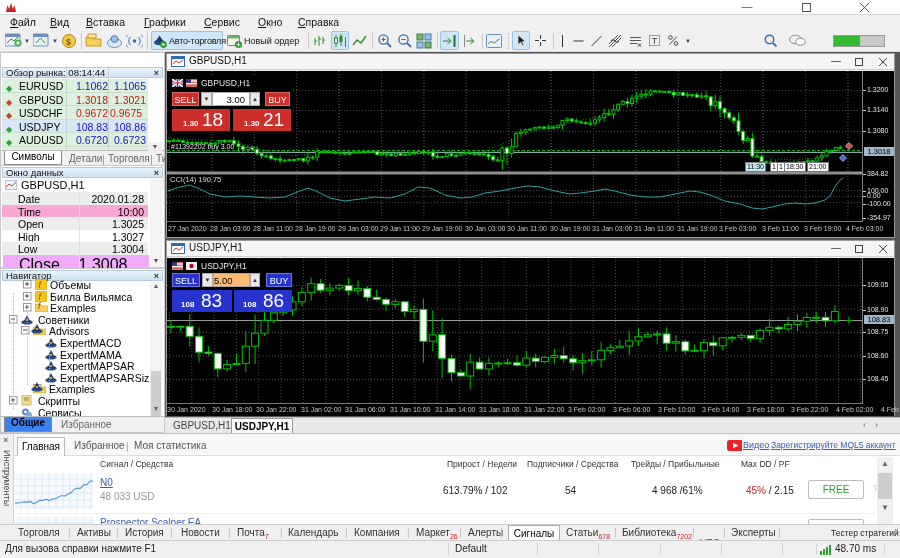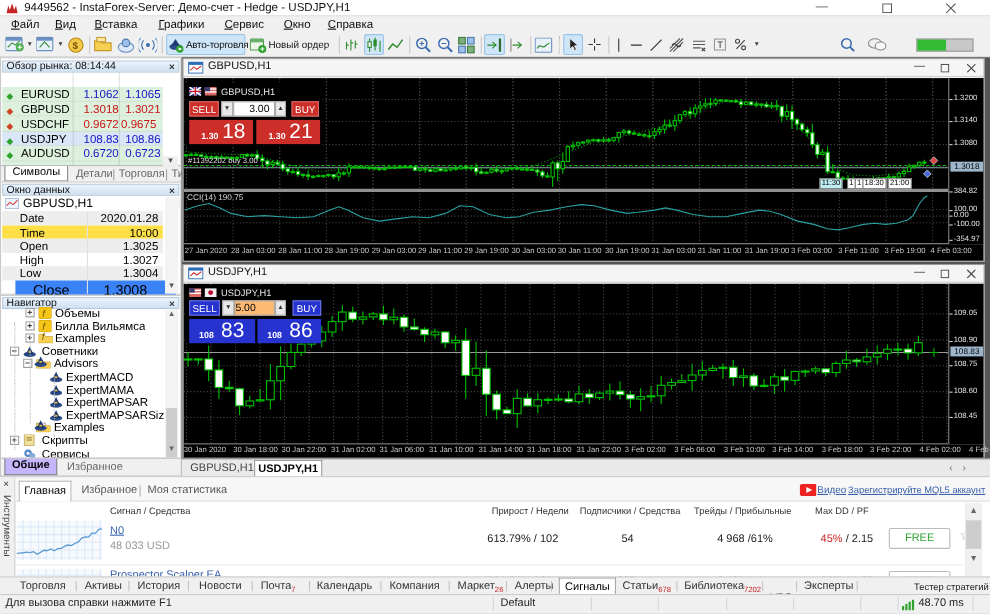--- a/index.html
+++ b/index.html
@@ -5,21 +5,20 @@
 .abs{position:absolute}
 .phead{position:absolute;height:11px;background:linear-gradient(#eaf3fc,#cfe1f2);border:1px solid #b7c9da;font-size:9.5px;color:#111;line-height:10px;padding-left:3px}
 .px{position:absolute;right:3px;top:0;font-size:9px;color:#333;font-weight:bold}
 .tag{position:absolute;font-size:7px;line-height:8px;padding:0 1px;border:1px solid #777;background:#fff;color:#000;white-space:nowrap;z-index:5}
 </style></head><body>
 
 <div class="abs" style="left:0;top:0;width:900px;height:15px;background:#ffffff;border-bottom:1px solid #d5d5d5">
  <svg class="abs" style="left:5px;top:2px" width="12" height="11" viewBox="0 0 12 11">
       <path d="M1 10 L2.5 3 L4 7 L6 1 L8 7 L9.5 3 L11 10 Z" fill="#c62323"></path>
     </svg>
- <div class="abs" style="left:22px;top:1px;font-size:10.5px;color:#111">9449562 - InstaForex-Server: Демо-счет - Hedge - USDJPY,H1</div>
  <div class="abs" style="left:740px;top:0px;width:14px;text-align:center;color:#555;font-size:11px">—</div>
  <svg class="abs" style="left:802px;top:3px" width="9" height="9">
       <rect x="0.5" y="0.5" width="8" height="8" fill="none" stroke="#555"></rect>
     </svg>
  <svg class="abs" style="left:860px;top:3px" width="9" height="9">
       <path d="M0 0 L9 9 M9 0 L0 9" stroke="#555"></path>
     </svg>
 </div>
 
 <div class="abs" style="left:0;top:15px;width:900px;height:15px;background:#f0f0f0;font-size:10.5px;color:#111">
@@ -171,21 +170,21 @@
     <svg class="abs" style="left:788px;top:3px" width="19" height="16">
       <ellipse cx="7.5" cy="6.5" rx="6" ry="4.3" fill="#eee" stroke="#888"></ellipse>
       <ellipse cx="12.5" cy="8.8" rx="4.8" ry="3.6" fill="#f8f8f8" stroke="#888"></ellipse>
     </svg>
     <div class="abs" style="left:833px;top:5px;width:52px;height:12px;border:1px solid #999;background:#c8c8c8">
       <div class="abs" style="left:0;top:0;width:26px;height:10px;background:#33bb33"></div>
     </div>
 </div>
 
 <div class="abs" style="left:0;top:52px;width:165px;height:113px;background:#fff;border:1px solid #c8c8c8">
- <div class="phead" style="left:1px;top:2px;width:161px">Обзор рынка: 08:14:44<span class="px">×</span></div>
+ <div class="phead" style="left:1px;top:14px;width:161px">Обзор рынка: 08:14:44<span class="px">×</span></div>
  <div class="abs" style="left:1px;top:26px;width:146px;height:13.6px;background:#ddf0dd;border-bottom:1px solid #cfe0cf;color:#000">
       <span class="abs" style="left:4px;top:2px"><span style="color:#2da32d;font-size:8px">◆</span></span>
       <span class="abs" style="left:17px;top:1px;font-size:10.5px">EURUSD</span>
       <span class="abs" style="left:60px;top:1px;width:46px;text-align:right;color:#1414c8;font-size:10.5px">1.1062</span>
       <span class="abs" style="left:108px;top:1px;width:36px;text-align:right;color:#1414c8;font-size:10.5px">1.1065</span>
     </div>
     <div class="abs" style="left:1px;top:39.6px;width:146px;height:13.6px;background:#ddf0dd;border-bottom:1px solid #cfe0cf;color:#000">
       <span class="abs" style="left:4px;top:2px"><span style="color:#cc4422;font-size:8px">◆</span></span>
       <span class="abs" style="left:17px;top:1px;font-size:10.5px">GBPUSD</span>
       <span class="abs" style="left:60px;top:1px;width:46px;text-align:right;color:#c81414;font-size:10.5px">1.3018</span>
@@ -230,37 +229,37 @@
         <rect x="0" y="0" width="12" height="10" fill="#eef4fb" stroke="#7a9cc4"></rect>
         <path d="M1 7 L4 4 L7 6 L11 2" stroke="#d03a3a" fill="none"></path>
       </svg>
   <span class="abs" style="left:18px;top:0">GBPUSD,H1</span>
   <span class="abs" style="left:147px;top:0;width:14px;height:11px;background:#f0f0f0;color:#555;font-size:7px;text-align:center;line-height:11px">▲</span>
  </div>
  <div class="abs" style="left:1px;top:26px;width:146px;height:12.6px;background:#ededed;color:#000;font-size:10.5px">
       <span class="abs" style="left:16px;top:1px">Date</span>
       <span class="abs" style="left:58px;top:1px;width:84px;text-align:right">2020.01.28</span>
     </div>
-    <div class="abs" style="left:1px;top:38.6px;width:146px;height:12.6px;background:#fde047;color:#000;font-size:10.5px">
+    <div class="abs" style="left:1px;top:38.6px;width:146px;height:12.6px;background:#f9a8d4;color:#000;font-size:10.5px">
       <span class="abs" style="left:16px;top:1px">Time</span>
       <span class="abs" style="left:58px;top:1px;width:84px;text-align:right">10:00</span>
     </div>
     <div class="abs" style="left:1px;top:51.2px;width:146px;height:12.6px;background:#ededed;color:#000;font-size:10.5px">
       <span class="abs" style="left:16px;top:1px">Open</span>
       <span class="abs" style="left:58px;top:1px;width:84px;text-align:right">1.3025</span>
     </div>
     <div class="abs" style="left:1px;top:63.800000000000004px;width:146px;height:12.6px;background:#ffffff;color:#000;font-size:10.5px">
       <span class="abs" style="left:16px;top:1px">High</span>
       <span class="abs" style="left:58px;top:1px;width:84px;text-align:right">1.3027</span>
     </div>
     <div class="abs" style="left:1px;top:76.4px;width:146px;height:12.6px;background:#ededed;color:#000;font-size:10.5px">
       <span class="abs" style="left:16px;top:1px">Low</span>
       <span class="abs" style="left:58px;top:1px;width:84px;text-align:right">1.3004</span>
     </div>
-    <div class="abs" style="left:13px;top:89.0px;width:146px;height:12.6px;background:#3b82f6;color:#000;font-size:13px">
+    <div class="abs" style="left:2px;top:89.0px;width:146px;height:12.6px;background:#f0abfc;color:#000;font-size:16px">
       <span class="abs" style="left:16px;top:1px">Close</span>
       <span class="abs" style="left:58px;top:1px;width:84px;text-align:center">1.3008</span>
     </div>
     <div class="abs" style="left:78px;top:26px;width:1px;height:75px;background:#e0e0e0"></div>
     <div class="abs" style="left:149px;top:13px;width:12px;height:88px;background:#f3f3f3">
       <div class="abs" style="left:0;top:78px;width:12px;height:10px;color:#555;font-size:7px;text-align:center">▼</div>
     </div>
 </div>
 
 <div class="abs" style="left:0;top:268px;width:165px;height:165px;background:#fff;border:1px solid #c8c8c8">
@@ -377,21 +376,21 @@
     <div class="abs" style="left:37px;top:137.59999999999997px;font-size:10.5px;color:#000;white-space:nowrap;max-width:89px;overflow:hidden">Сервисы</div>
     <div class="abs" style="left:12px;top:24px;width:1px;height:116px;border-left:1px dotted #bbb"></div>
     <div class="abs" style="left:26px;top:36px;width:1px;height:80px;border-left:1px dotted #bbb"></div>
     <div class="abs" style="left:48px;top:71px;width:1px;height:57px;border-left:1px dotted #bbb"></div>
  <div class="abs" style="left:149px;top:13px;width:12px;height:133px;background:#f3f3f3">
    <div class="abs" style="left:0;top:0;width:12px;height:10px;color:#666;font-size:7px;text-align:center">▲</div>
    <div class="abs" style="left:1px;top:89px;width:10px;height:45px;background:#cdcdcd"></div>
    <div class="abs" style="left:0;top:123px;width:12px;height:10px;color:#666;font-size:7px;text-align:center">▼</div>
  </div>
  <div class="abs" style="left:0px;top:147px;width:163px;height:16px;background:#f0f0f0;border-top:1px solid #bbb">
-   <div class="abs" style="left:3px;top:0;width:48px;height:15px;background:#c4b5fd;border:1px solid #888;border-top:none;font-size:10px;text-align:center;font-weight:bold;color:#000">Общие</div>
+   <div class="abs" style="left:3px;top:0;width:48px;height:15px;background:#3b82f6;border:1px solid #888;border-top:none;font-size:10px;text-align:center;font-weight:bold;color:#000">Общие</div>
    <span style="position:absolute;left:60px;top:2px;color:#666;font-size:10px">Избранное</span>
  </div>
 </div>
 
 <div class="abs" style="left:165px;top:52px;width:735px;height:381px;background:#565656"></div>
 
 <div class="abs" style="left:166px;top:53px;width:729px;height:185px;background:#f0f0f0;border:1px solid #9a9a9a">
   <div class="abs" style="left:0;top:0;width:727px;height:16px;background:#f5f5f5;border-bottom:1px solid #d0d0d0">
     <svg class="abs" style="left:4px;top:2px" width="14" height="11">
         <rect x="0" y="0" width="14" height="11" fill="#2b6cb8"></rect>

